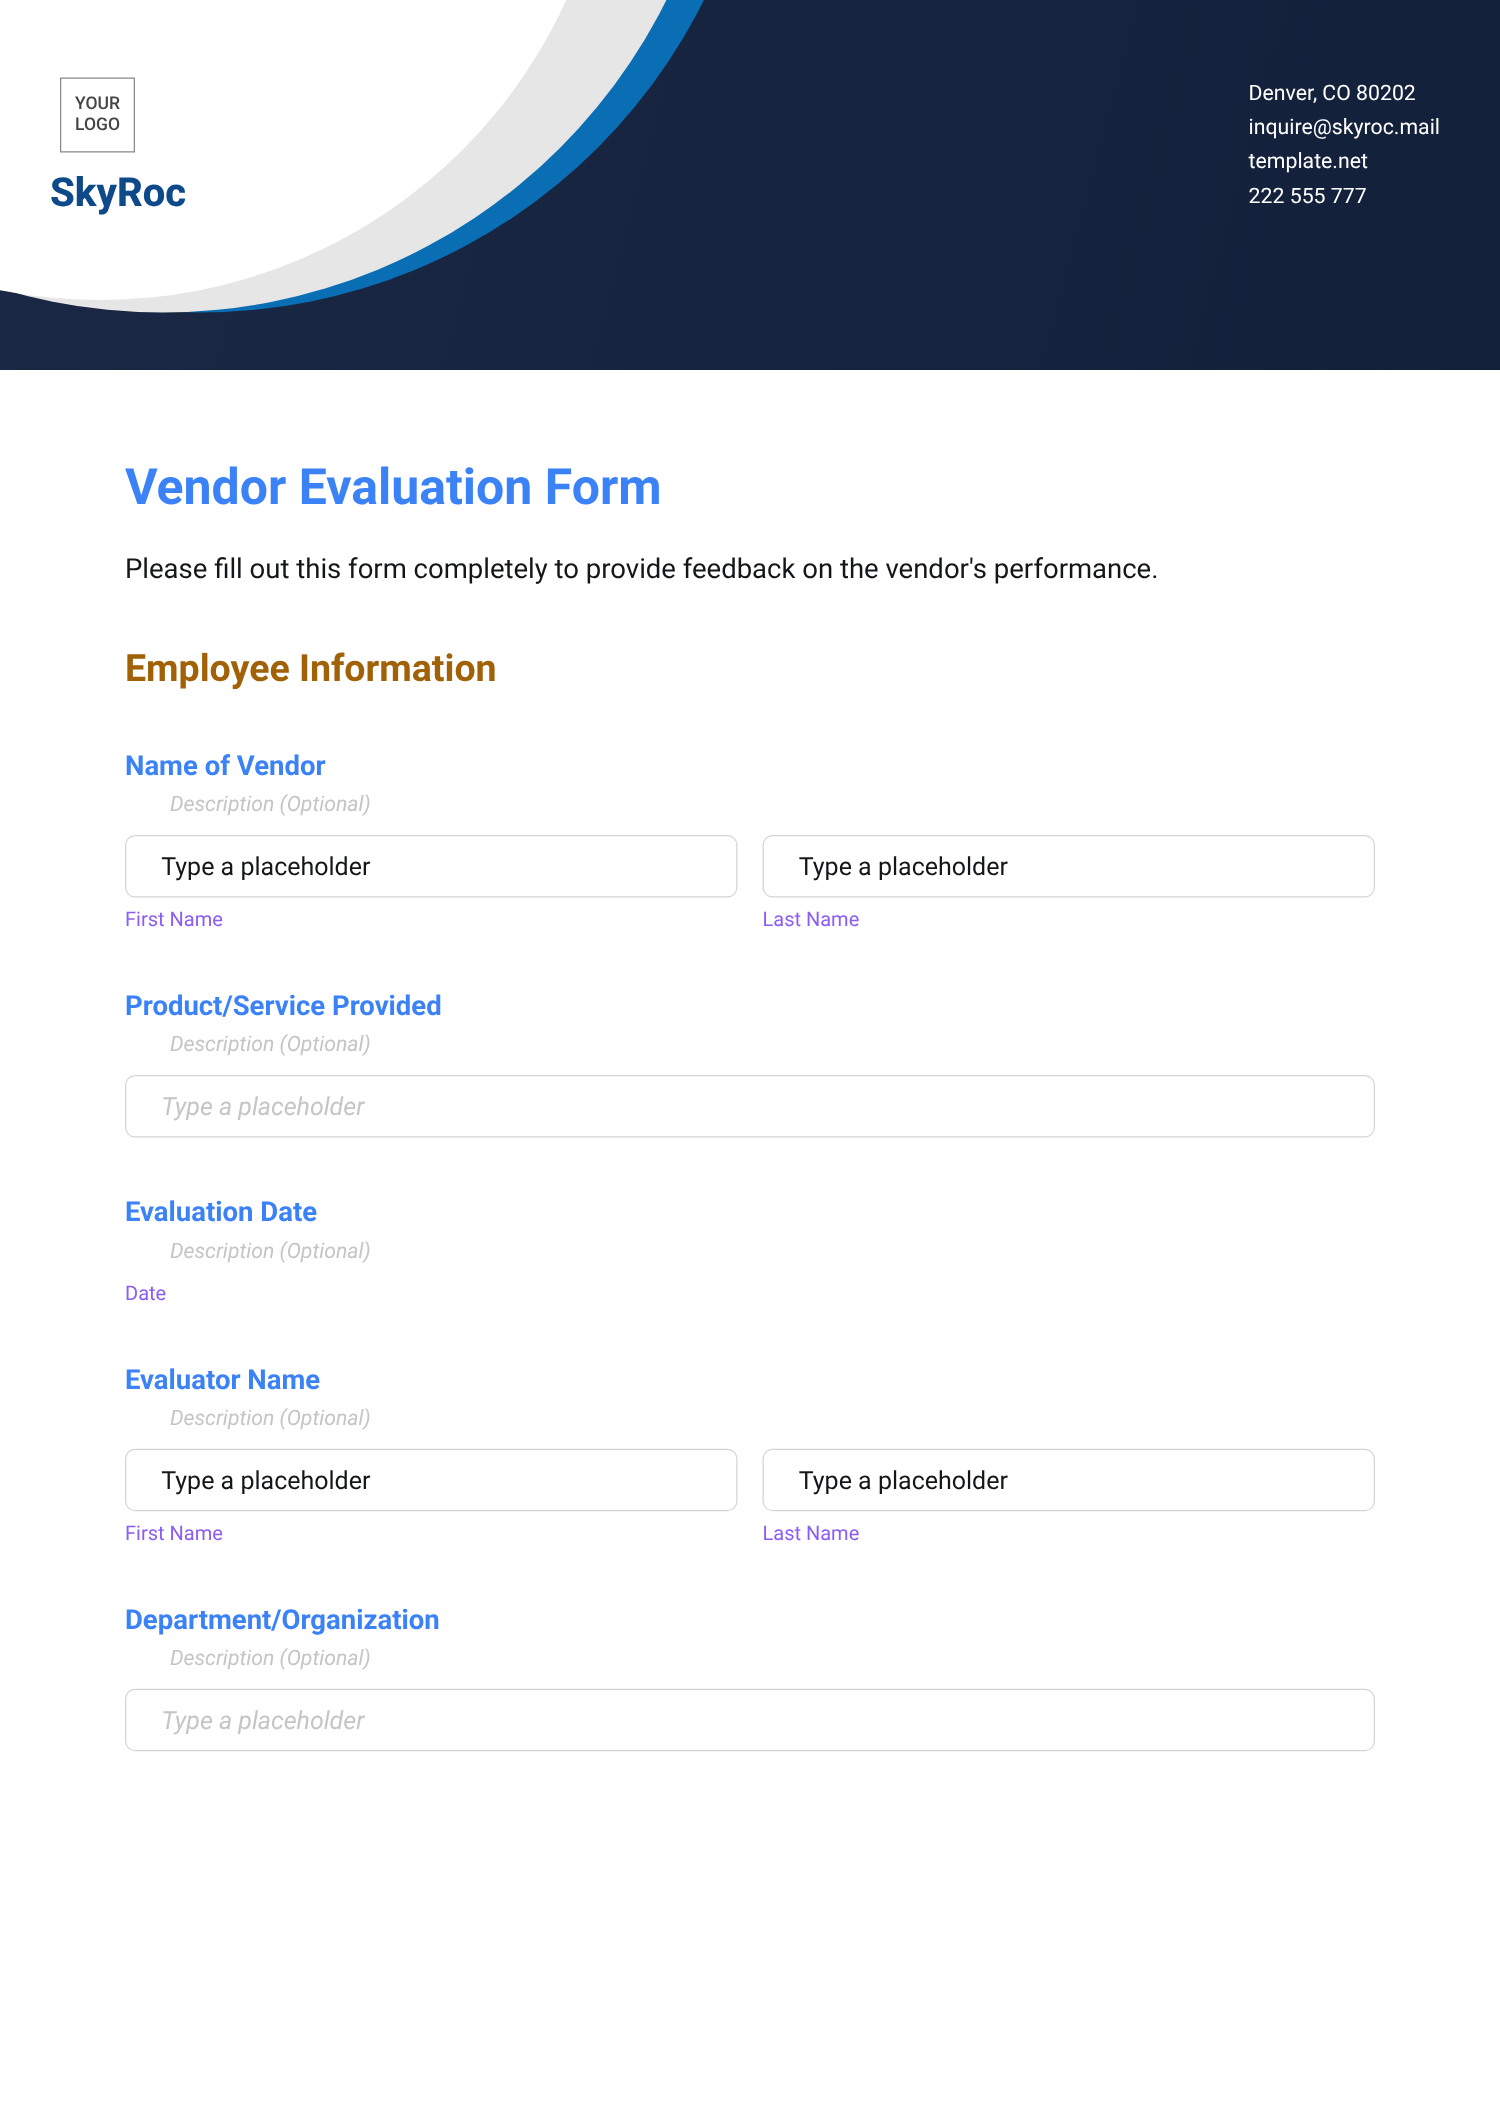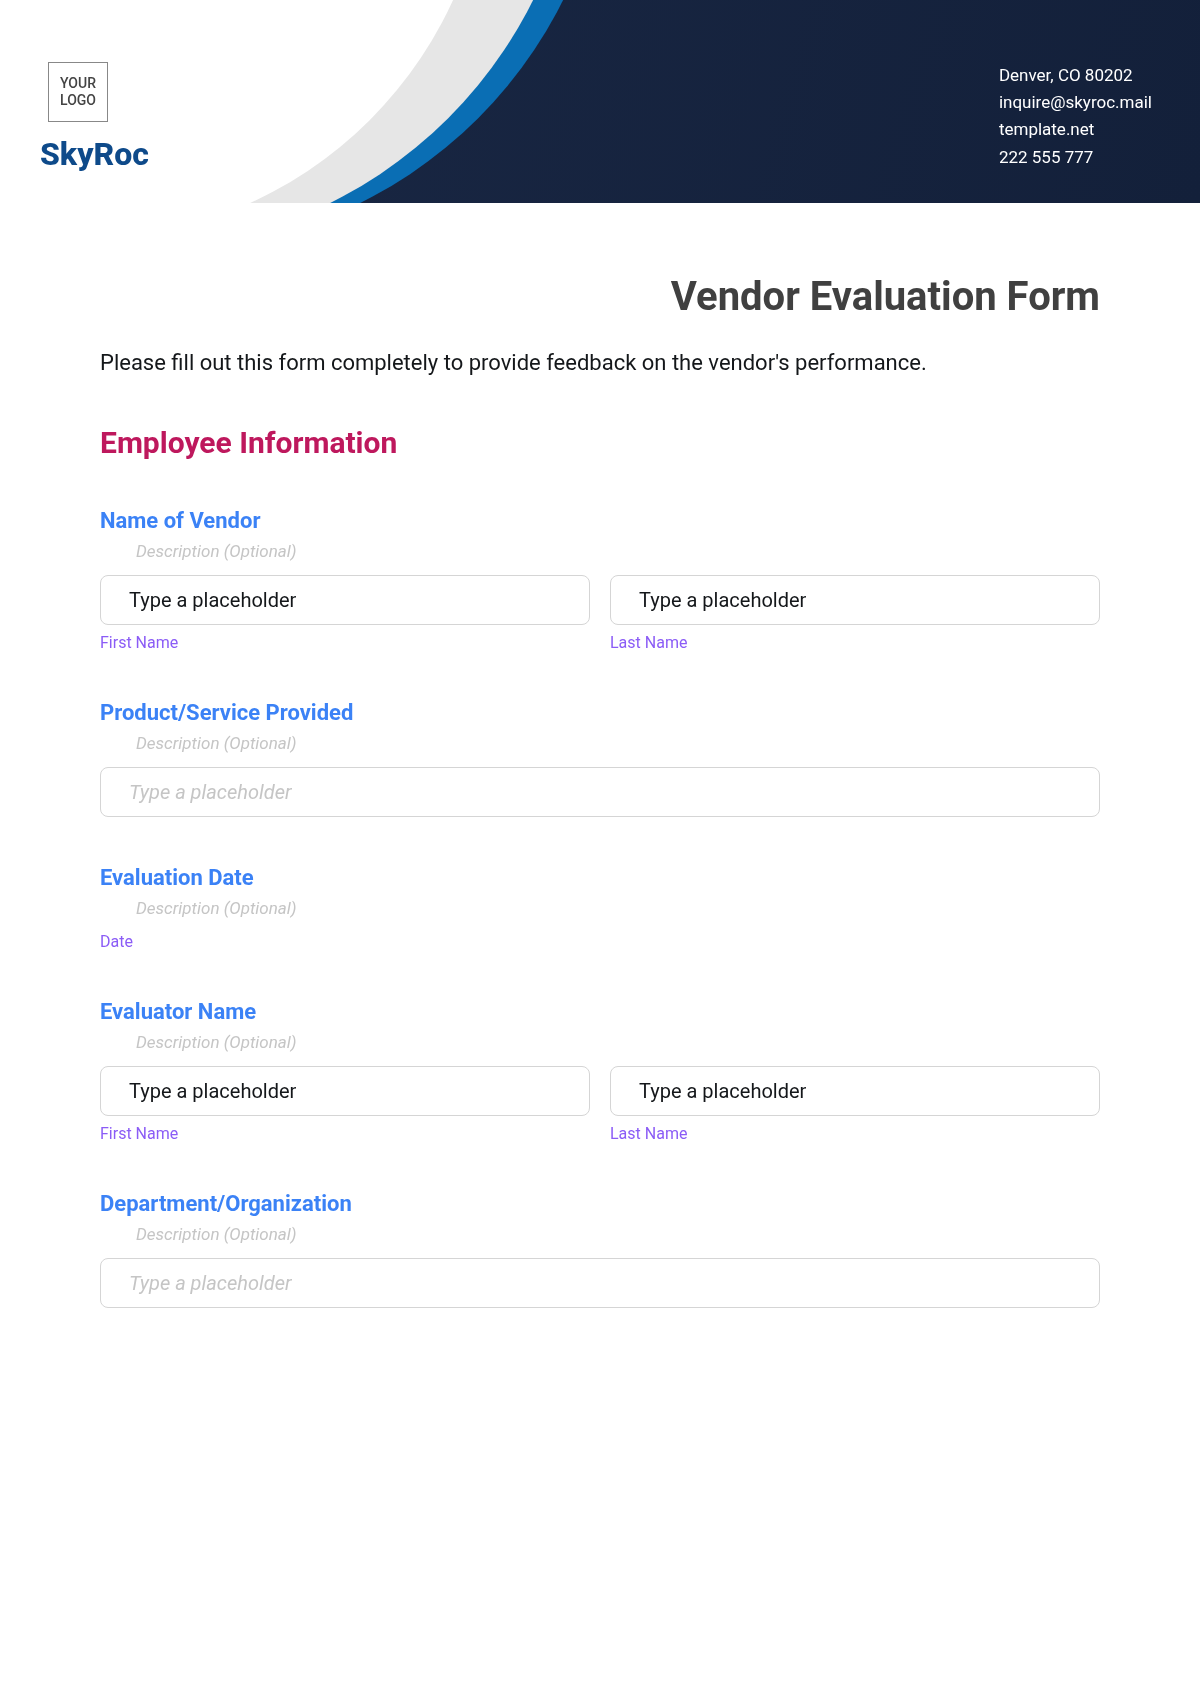--- a/index.html
+++ b/index.html
@@ -11,21 +11,21 @@
       font-family: -apple-system, BlinkMacSystemFont, 'Segoe UI', Roboto, Helvetica, Arial, sans-serif;
       width: 1200px;
       height: 1701px;
       background: #fff;
       overflow: hidden;
       position: relative;
     }
     .header {
       position: relative;
       width: 100%;
-      height: 203px;
+      height: 296px;
       overflow: hidden;
       background: #fff;
     }
     .header-dark {
       position: absolute;
       top: 0;
       left: 0;
       width: 100%;
       height: 100%;
       background: linear-gradient(105deg, #1a2845 0%, #13203a 100%);
@@ -96,35 +96,35 @@
       top: 62px;
       right: 48px;
       color: #fff;
       font-size: 17px;
       line-height: 1.6;
     }
     .content {
       padding: 70px 100px 0 100px;
     }
     .page-title {
-      text-align: right;
+      text-align: left;
       font-size: 40px;
       font-weight: 700;
-      color: #404040;
+      color: #3b82f6;
       margin-bottom: 30px;
     }
     .page-subtitle {
       font-size: 22px;
       color: #14171a;
       margin-bottom: 50px;
     }
     .section-title {
       font-size: 30px;
       font-weight: 700;
-      color: #be185d;
+      color: #a16207;
       margin-bottom: 48px;
     }
     .field-group {
       margin-bottom: 48px;
     }
     .field-label {
       font-size: 22px;
       font-weight: 700;
       color: #3b82f6;
       margin-bottom: 8px;

